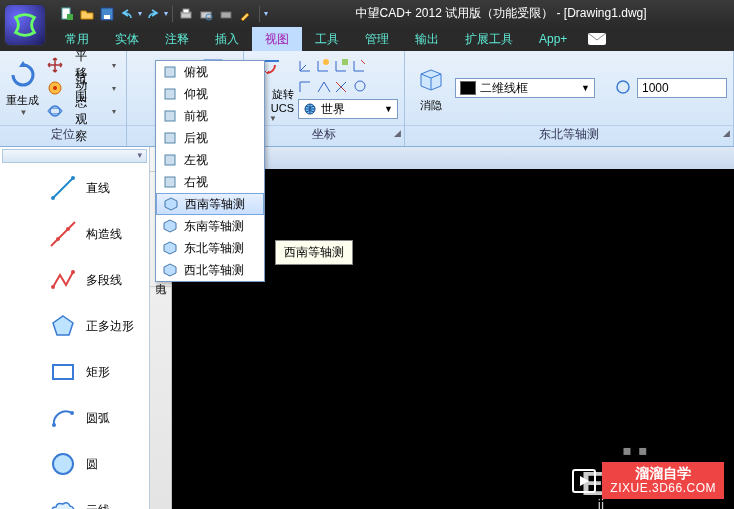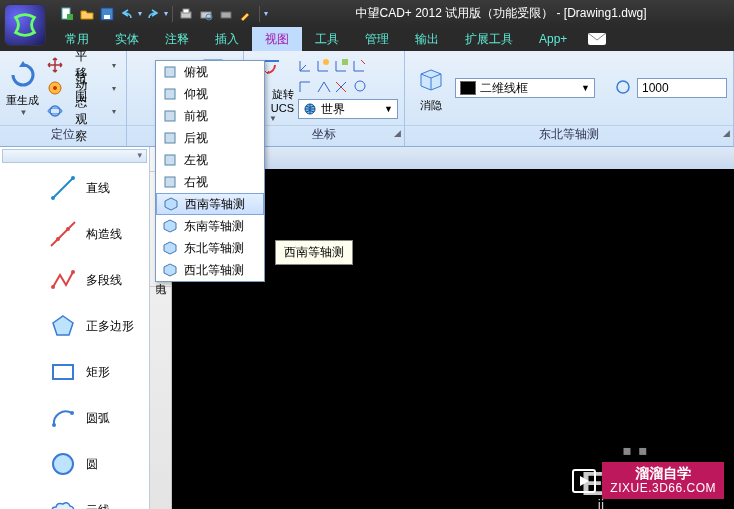--- a/index.html
+++ b/index.html
@@ -50,21 +50,21 @@
 .side-strip { position: absolute; left: 150px; top: 147px; width: 22px; bottom: 0; background: linear-gradient(#f5f5f5,#e4e4e4); border-right: 1px solid #c4c4c4; }
 .side-strip .vtab { writing-mode: vertical-rl; padding: 12px 3px; font-size: 11px; color: #333; cursor: pointer; border-bottom: 1px solid #ccc; }
 
 
 .doc-tabs { position: absolute; left: 172px; top: 147px; right: 0; height: 22px; background: linear-gradient(#dfe9f6,#c7d8ee); display: flex; align-items: flex-end; }
 .doc-tab { height: 20px; background: linear-gradient(#fff1a8,#ffd24a); border: 1px solid #c9a63b; border-bottom: none; border-radius: 3px 3px 0 0; padding: 0 12px; display: flex; align-items: center; font-size: 11px; cursor: pointer; margin-left: 4px; }
 
 
 .canvas { position: absolute; left: 172px; top: 169px; right: 0; bottom: 0; background: #000; }
 .watermark { position: absolute; right: 10px; bottom: 10px; display: flex; align-items: center; gap: 6px; color: #fff; }
-.wm-badge { background: #be185d; padding: 4px 8px; display: flex; flex-direction: column; align-items: center; line-height: 1.1; }
+.wm-badge { background: #ef4444; padding: 4px 8px; display: flex; flex-direction: column; align-items: center; line-height: 1.1; }
 .wm-play { width: 24px; height: 24px; border: 2px solid #fff; border-radius: 3px; display: flex; align-items: center; justify-content: center; }
 
 
 .dd-menu { position: absolute; left: 155px; top: 60px; width: 110px; background: #fff; border: 1px solid #7a9cc6; box-shadow: 2px 2px 4px rgba(0,0,0,.25); z-index: 20; }
 .dd-item { display: flex; align-items: center; gap: 6px; height: 22px; padding: 0 6px; cursor: pointer; }
 .dd-item.hover { background: linear-gradient(#e6f0ff,#c9dfff); border: 1px solid #7aa7e0; height: 22px; }
 .dd-ico { width: 16px; height: 16px; display: flex; align-items: center; justify-content: center; }
 
 
 .tooltip { position: absolute; left: 275px; top: 240px; background: #fffff0; border: 1px solid #888; padding: 3px 8px; font-size: 12px; z-index: 30; box-shadow: 1px 1px 2px rgba(0,0,0,.3); }

